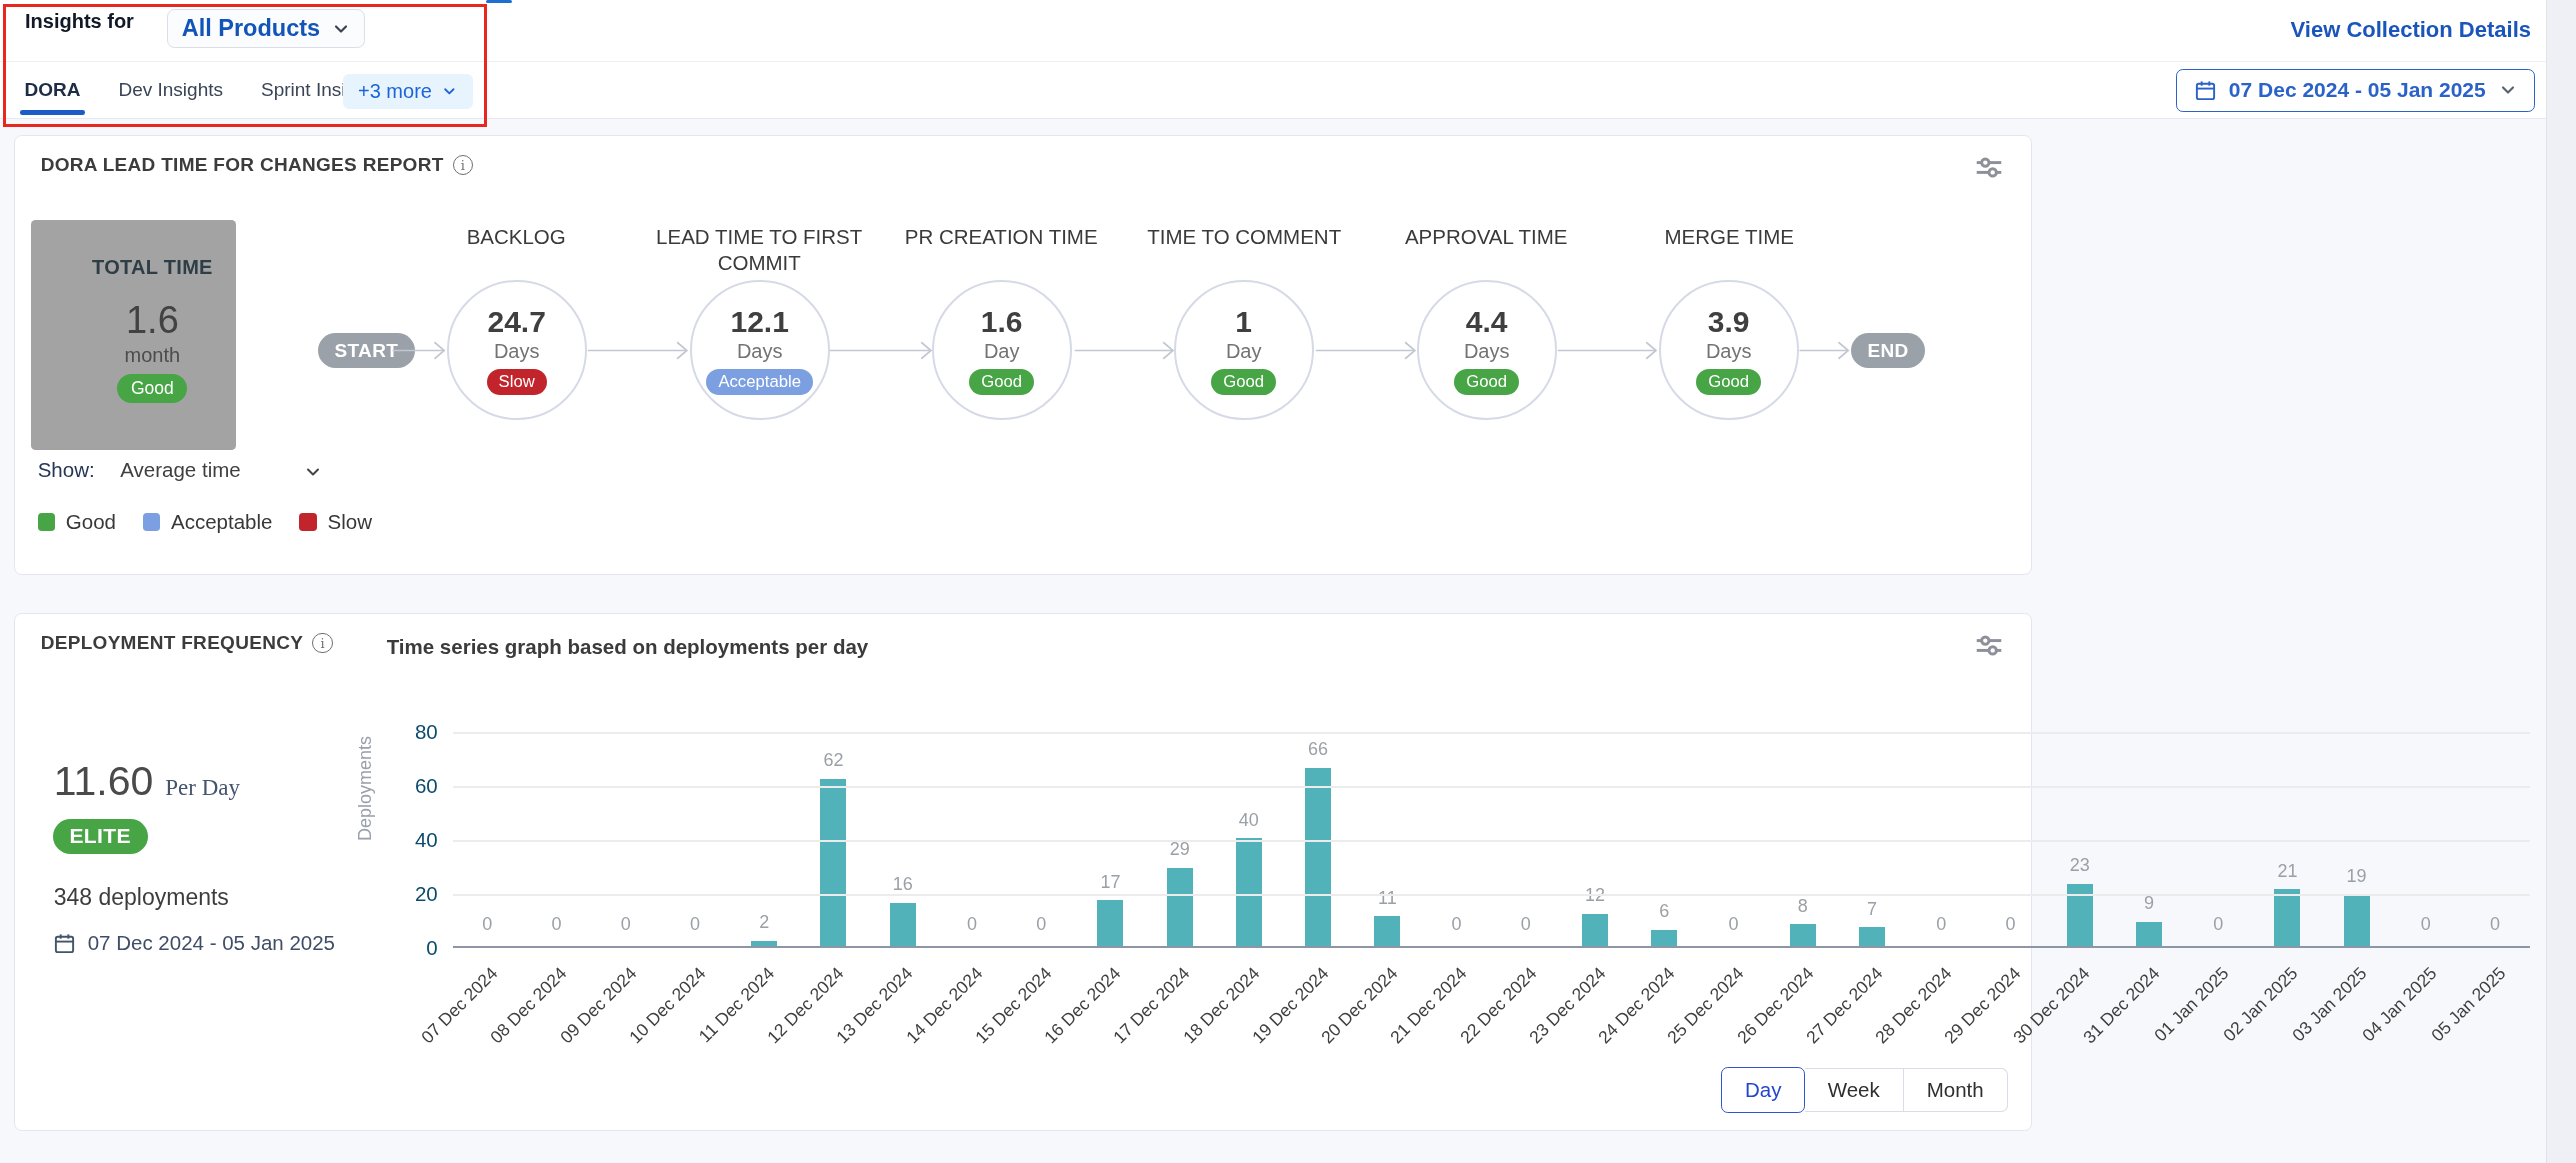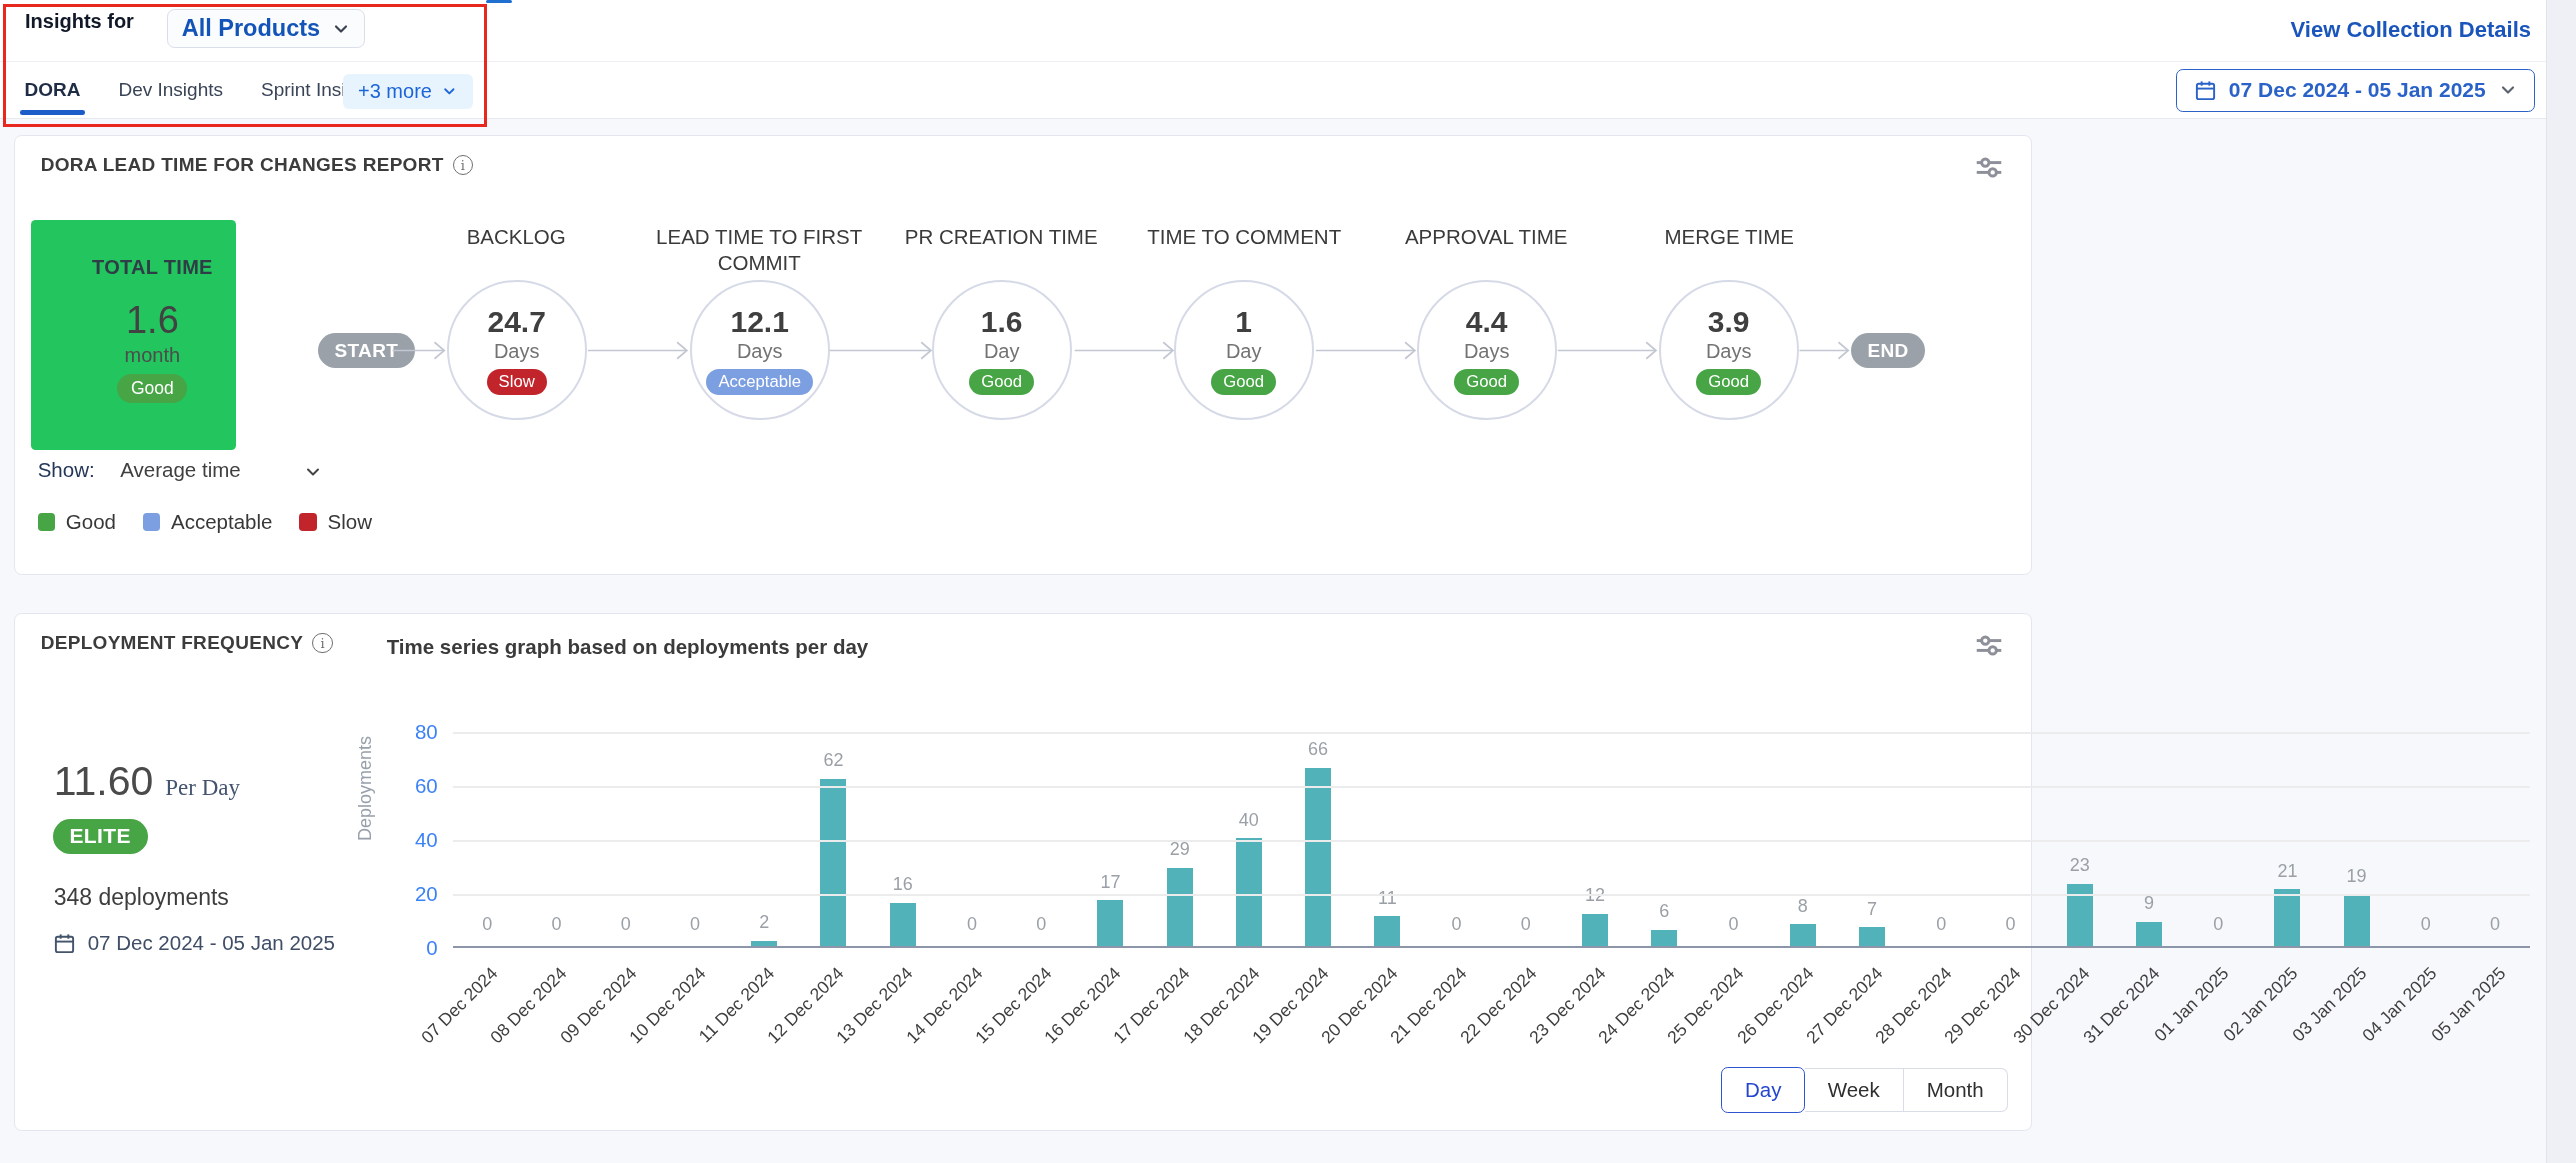--- a/index.html
+++ b/index.html
@@ -30,21 +30,21 @@
   
   .card { position:relative; background:#fff; border:0.8px solid #e3e6ee; border-radius:7.6px; width:2018px; margin-left:13.7px; }
   .card-lead { margin-top:16px; height:440px; }
   .card-deploy { margin-top:38px; height:518px; }
   .card-head { position:absolute; left:26px; top:18px; display:flex; align-items:center; gap:9px; }
   .card-title { font-size:19px; font-weight:600; letter-spacing:0.3px; color:#3c3c3c; }
   .info-ic { width:20.5px; height:20.5px; border:1.5px solid #6f6f6f; border-radius:50%; display:flex; align-items:center; justify-content:center; font-size:13px; color:#6f6f6f; font-family:"DejaVu Serif",serif; cursor:pointer; }
   .sliders-btn { position:absolute; right:24px; top:16.7px; width:33px; height:30px; background:none; border:none; cursor:pointer; }
 
   
-  .total-card { position:absolute; left:16.7px; top:84px; width:205px; height:230px; background:#22c55e; border-radius:4.6px; display:flex; flex-direction:column; align-items:center;padding-left:37px; }
+  .total-card { position:absolute; left:16.7px; top:84px; width:205px; height:230px; background:#a3a3a3; border-radius:4.6px; display:flex; flex-direction:column; align-items:center;padding-left:37px; }
   .total-label { margin-top:36px; font-size:20px; font-weight:bold; color:#2f3e46; letter-spacing:0.3px; }
   .total-value { margin-top:20px; font-size:38px; font-weight:500; color:#424242; }
   .total-unit { margin-top:1.5px; font-size:20px; color:#4c4c4c; }
   .pill-badge { margin-top:7.6px; padding:3.8px 13.7px; border-radius:15px; color:#fff; font-size:17.5px; }
 
   
   .flow { position:absolute; left:0; top:0; right:0; bottom:0; }
   .term-pill { position:absolute; top:197px; height:35px; display:flex; align-items:center; padding:0 16.7px; background:#9aa1a9; color:#fff; font-size:19px; font-weight:bold; border-radius:17.5px; letter-spacing:0.4px; }
   .stage-title { position:absolute; top:88px; width:243px; text-align:center; font-size:20.5px; color:#3a3a3a; line-height:1.25; }
   .stage-node { position:absolute; top:144px; width:140px; height:140px; border:2.3px solid #d6dae7; border-radius:50%; background:#fff; display:flex; flex-direction:column; align-items:center; justify-content:center; }
@@ -66,21 +66,21 @@
   .rate-row { position:absolute; left:39px; top:144px; display:flex; align-items:baseline; gap:12px; }
   .rate-val { font-size:41px; color:#4a4a4a; }
   .rate-unit { font-size:23px; color:#44546f;font-family:Liberation Serif, serif; }
   .elite-pill { position:absolute; left:38px; top:205px; padding:5.3px 16.7px; border-radius:18px; color:#fff; font-size:21px; font-weight:bold; letter-spacing:0.4px; }
   .deploy-count { position:absolute; left:39px; top:270px; font-size:23px; color:#3d3d3d; }
   .stat-date { position:absolute; left:38px; top:317px; display:flex; align-items:center; gap:12px; font-size:20.5px; color:#3f4e66; }
   .ylabel { position:absolute; left:337px; top:95px; height:159px; width:27px; display:flex; align-items:center; justify-content:center; writing-mode:vertical-rl; transform:rotate(180deg); font-size:18px; color:#98a0ab; }
 
   .plot { position:absolute; left:438px; top:118px; width:2077px; height:216px; border-bottom:2.3px solid #8d96a8; }
   .gridline { position:absolute; left:0; right:0; height:1.5px; background:#ececec; }
-  .ytick { position:absolute; left:-61px; width:46px; text-align:right; font-size:20.5px; color:#3b82f6; }
+  .ytick { position:absolute; left:-61px; width:46px; text-align:right; font-size:20.5px; color:#0c4a6e; }
   .slots { position:absolute; left:0; top:0; width:100%; height:100%; display:flex; }
   .slot { flex:1; position:relative; }
   .bar { position:absolute; bottom:0; left:50%; transform:translateX(-50%); width:26px; background:#51b2ba; }
   .bar-val { position:absolute; left:50%; transform:translateX(-50%); font-size:18px; color:#9aa0a6; }
   .xlab { position:absolute; top:100%; right:50%; margin-top:16.7px; white-space:nowrap; font-size:17.5px; color:#3f3f3f; transform:rotate(-45deg); transform-origin:100% 0%; }
 
   .granularity { position:absolute; right:23px; top:454px; display:flex; height:44px; }
   .seg { display:flex; align-items:center; padding:0 23px; font-size:20.5px; color:#2f2f2f; background:#fff; border:0.8px solid #d9dde6; border-left:none; cursor:pointer; }
   .seg:first-child { border-left:0.8px solid #d9dde6; border-radius:6.8px 0 0 6.8px; }
   .seg:last-child { border-radius:0 6.8px 6.8px 0; }

